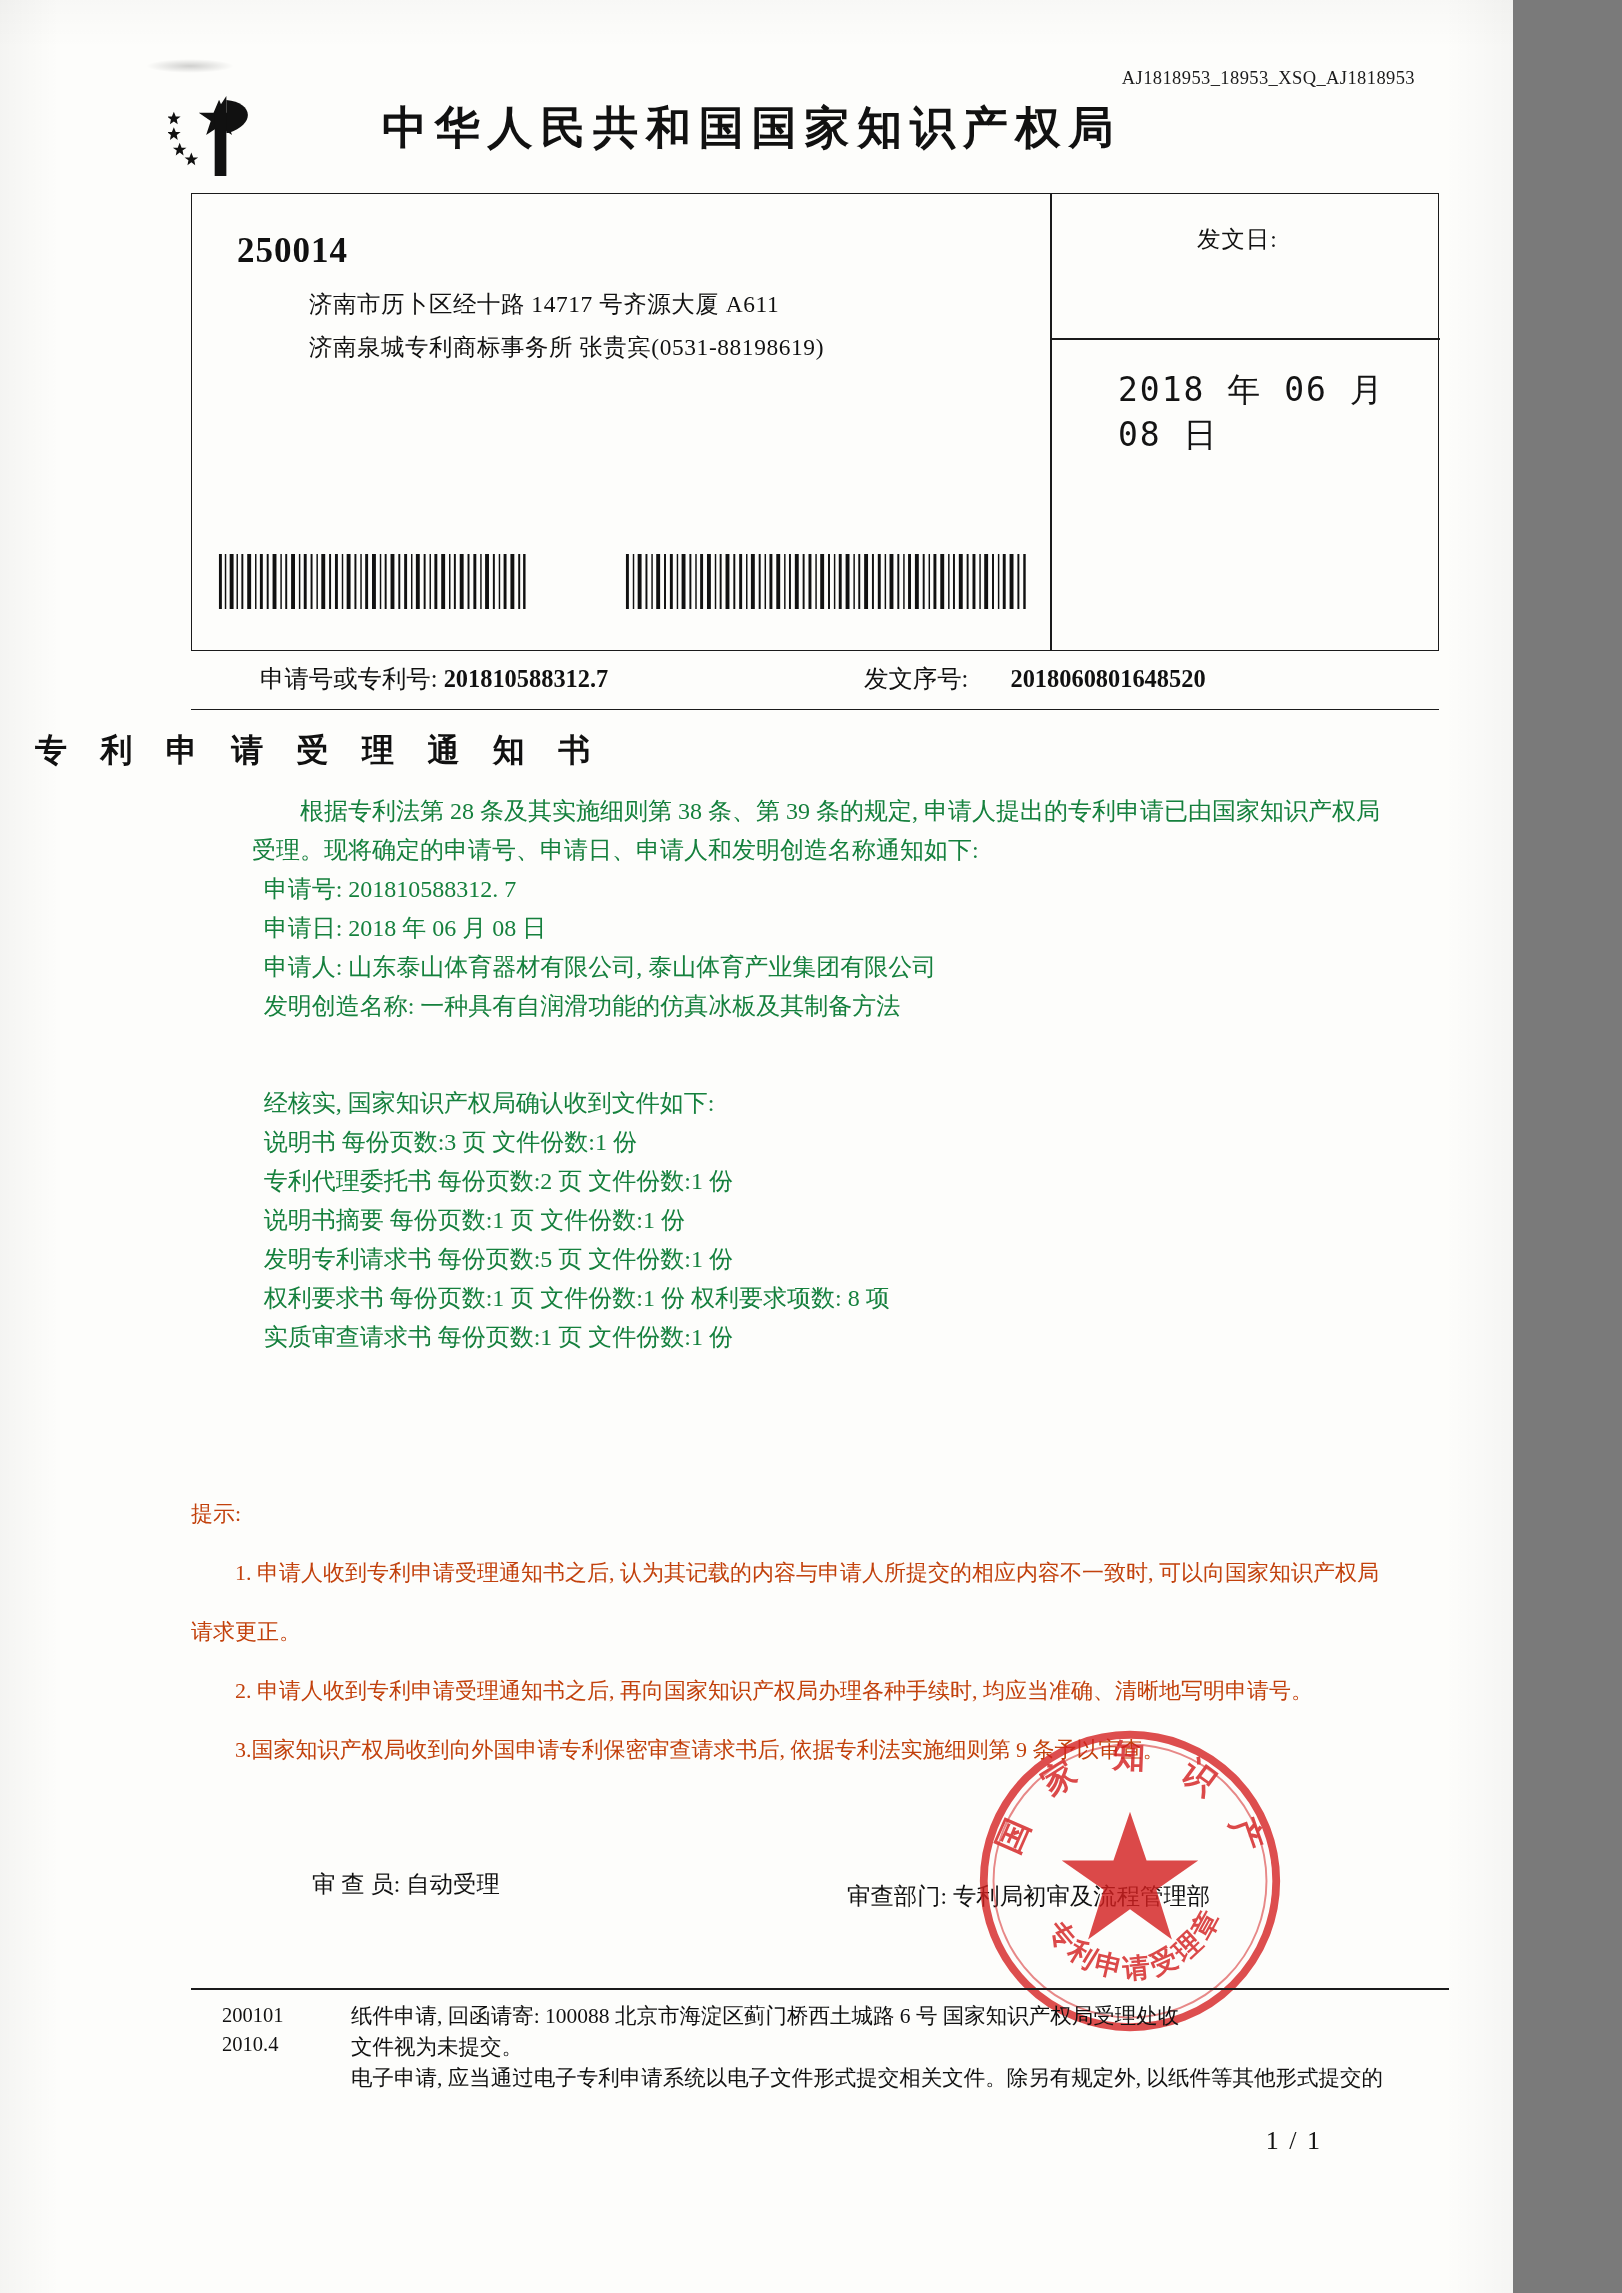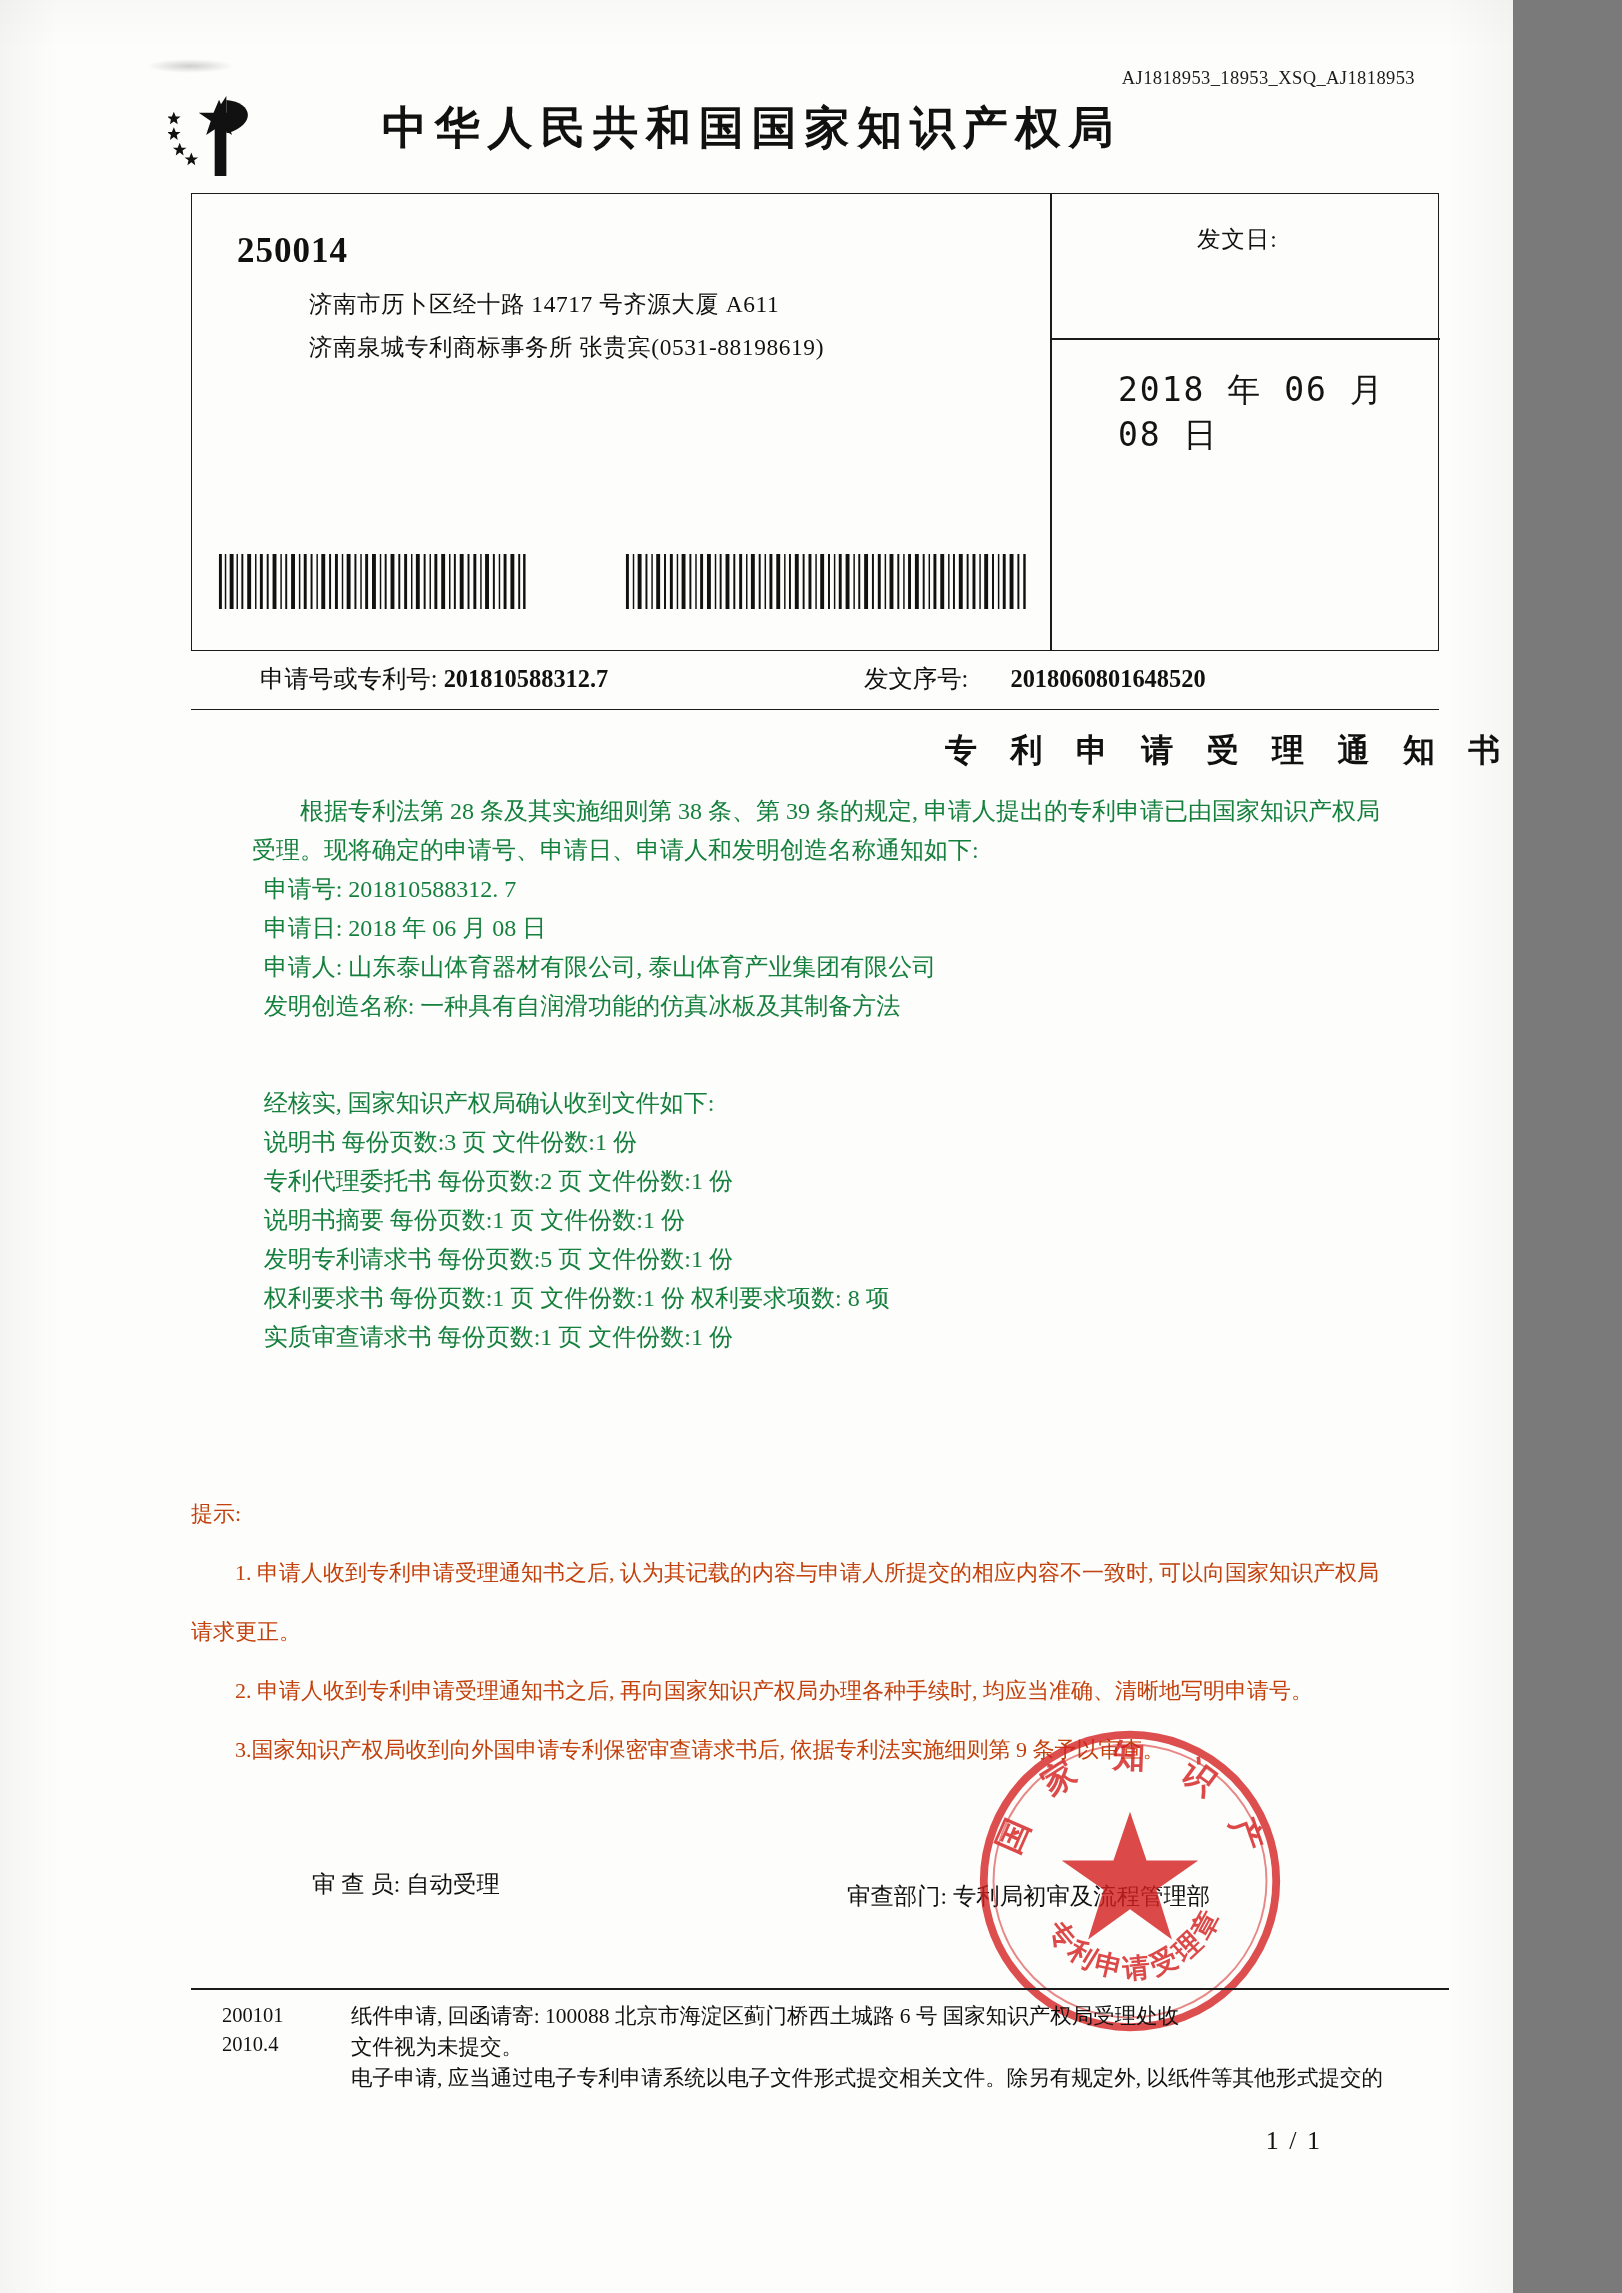--- a/index.html
+++ b/index.html
@@ -174,21 +174,21 @@
     font-size: 24.4px;
   }
   .serialno b { font-weight: bold; margin-left: 36px; }
 
   
   .doc-title {
     position: absolute;
     left: 0;
     right: 0;
     top: 729px;
-    text-align: right;
+    text-align: left;
     font-size: 32px;
     font-weight: bold;
     letter-spacing: 12.7px;
     padding-left: 35px;
   }
 
   
   .body {
     position: absolute;
     left: 252px;

